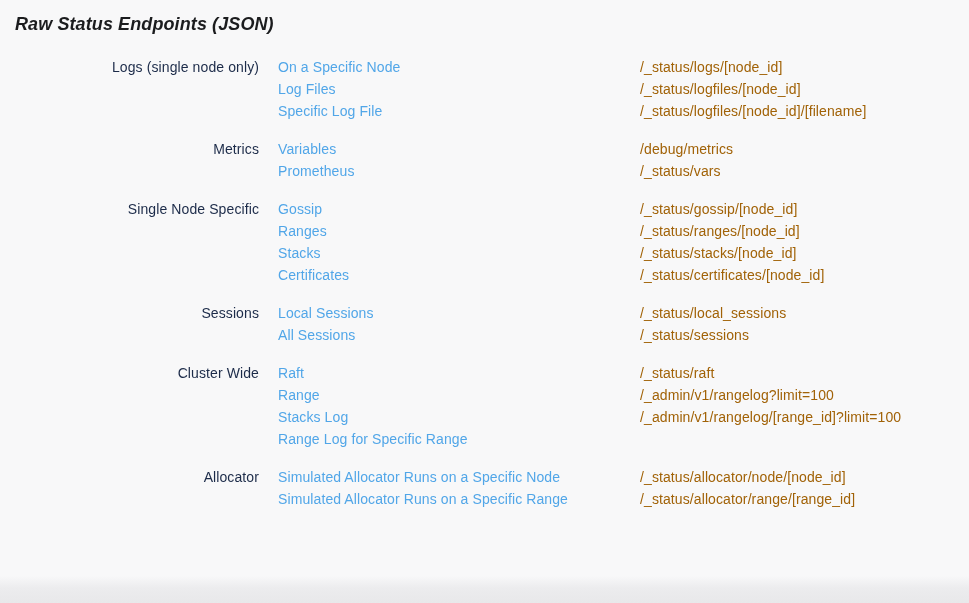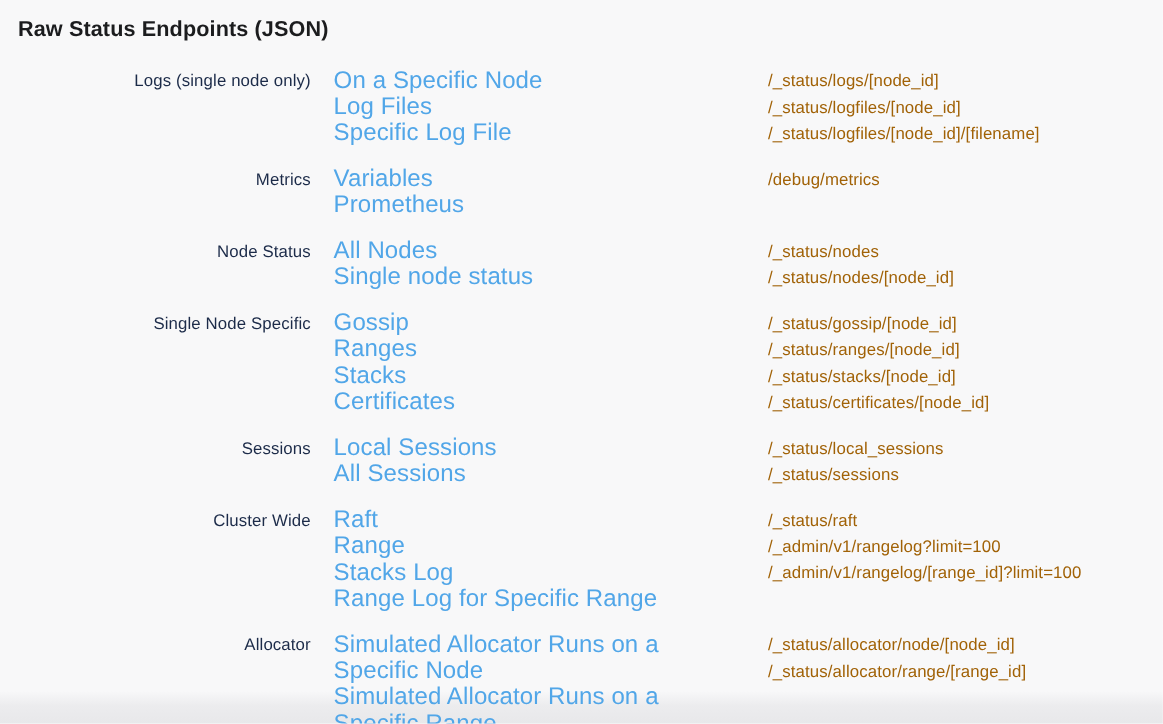--- a/index.html
+++ b/index.html
@@ -14,20 +14,21 @@
   .page {
     padding: 12px 15px 0 15px;
   }
   .page-title {
     font-size: 18px;
     font-weight: 600;
     color: #1b1c1e;
     line-height: 24px;
     letter-spacing: 0.1px;
     margin-bottom: 20px;
+    font-style: italic;
   }
   .endpoint-table {
     width: 100%;
   }
   .endpoint-group {
     display: grid;
     grid-template-columns: 244px 343px auto;
     column-gap: 19px;
     margin-bottom: 16px;
   }
@@ -37,21 +38,21 @@
     font-weight: 400;
     color: #1c2b49;
     line-height: 22px;
     letter-spacing: 0.1px;
   }
   .links-cell, .urls-cell {
     display: flex;
     flex-direction: column;
   }
   .endpoint-link {
-    font-size: 20px;
+    font-size: 14px;
     line-height: 22px;
     color: #51a6e8;
     text-decoration: none;
     cursor: pointer;
     align-self: flex-start;
     letter-spacing: 0.1px;
   }
   .endpoint-url {
     font-size: 14px;
     line-height: 22px;
@@ -81,34 +82,24 @@
   </div>
 
   <div class="endpoint-group">
     <div class="cat-cell">Metrics</div>
     <div class="links-cell">
           <a class="endpoint-link" href="#">Variables</a>
           <a class="endpoint-link" href="#">Prometheus</a>
         </div>
     <div class="urls-cell">
           <div class="endpoint-url">/debug/metrics</div>
+          <div class="endpoint-url">/_status/vars</div>
         </div>
   </div>
 
-  <div class="endpoint-group">
-    <div class="cat-cell">Node Status</div>
-    <div class="links-cell">
-          <a class="endpoint-link" href="#">All Nodes</a>
-          <a class="endpoint-link" href="#">Single node status</a>
-        </div>
-    <div class="urls-cell">
-          <div class="endpoint-url">/_status/nodes</div>
-          <div class="endpoint-url">/_status/nodes/[node_id]</div>
-        </div>
-  </div>
 
   <div class="endpoint-group">
     <div class="cat-cell">Single Node Specific</div>
     <div class="links-cell">
           <a class="endpoint-link" href="#">Gossip</a>
           <a class="endpoint-link" href="#">Ranges</a>
           <a class="endpoint-link" href="#">Stacks</a>
           <a class="endpoint-link" href="#">Certificates</a>
         </div>
     <div class="urls-cell">

